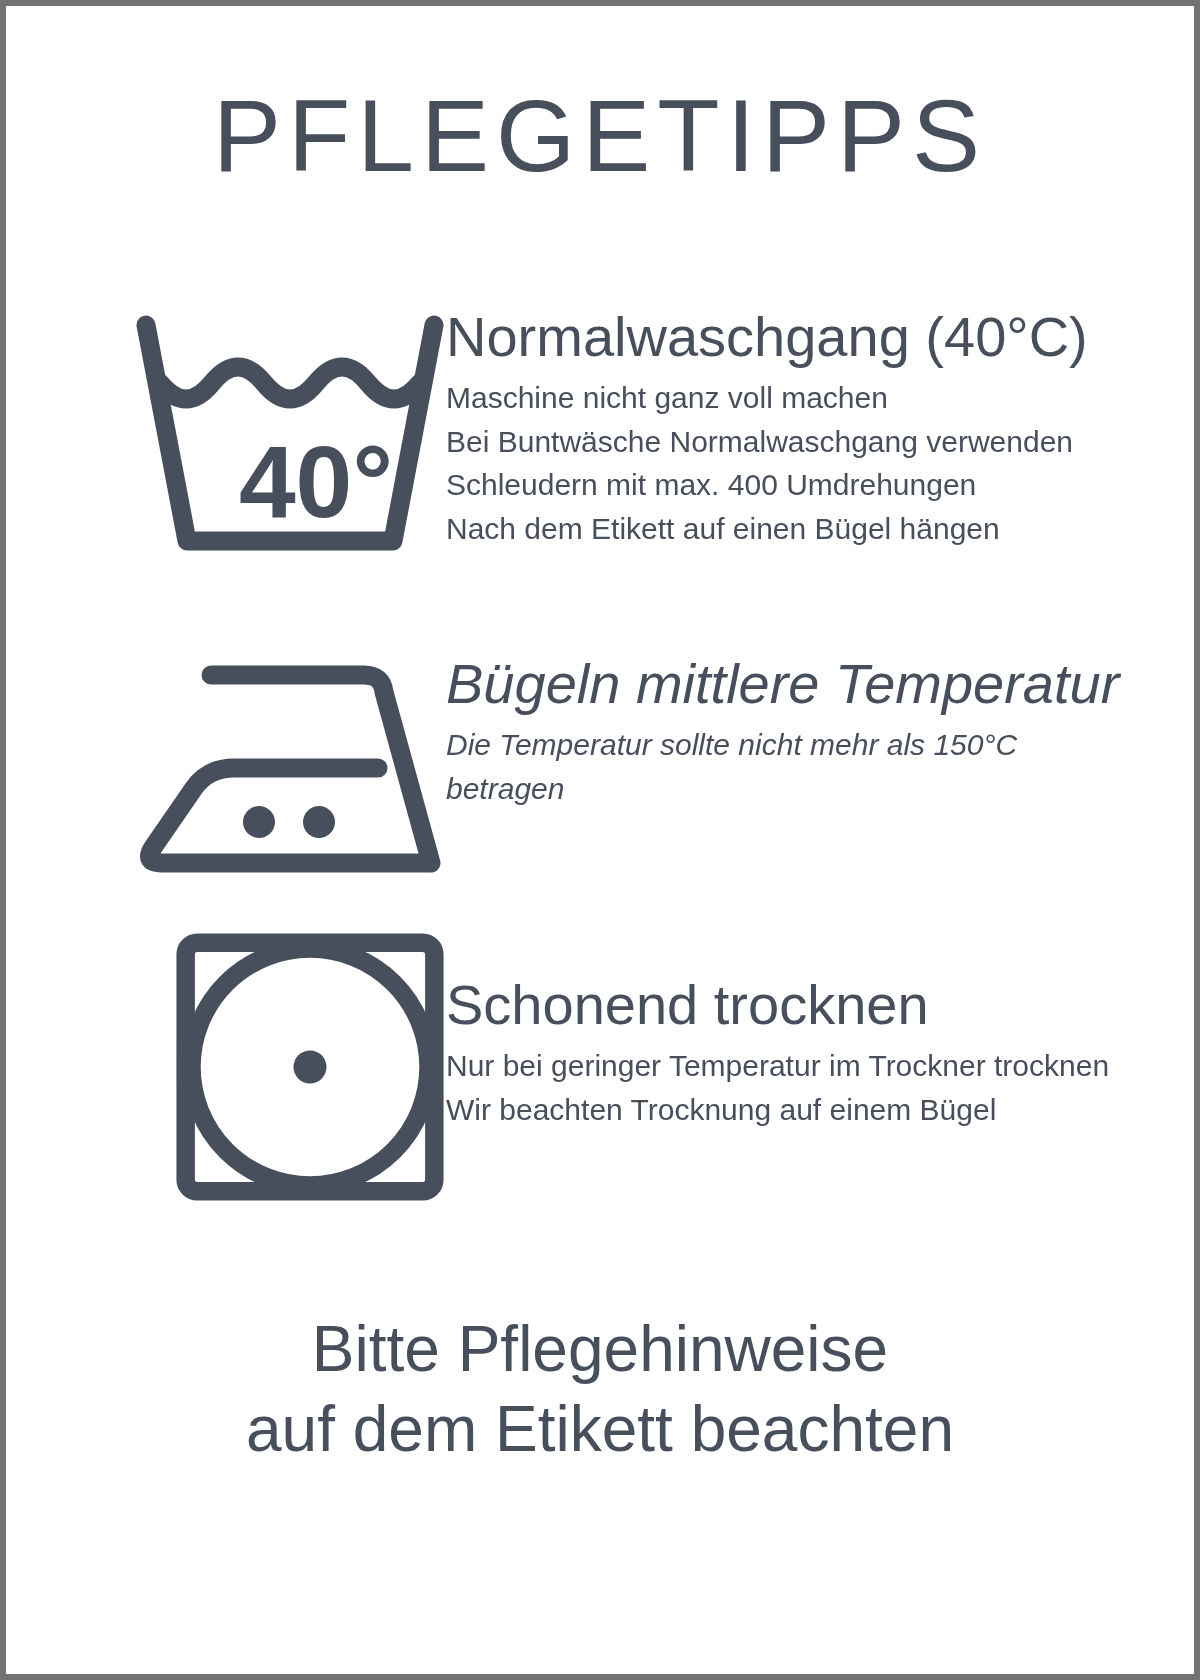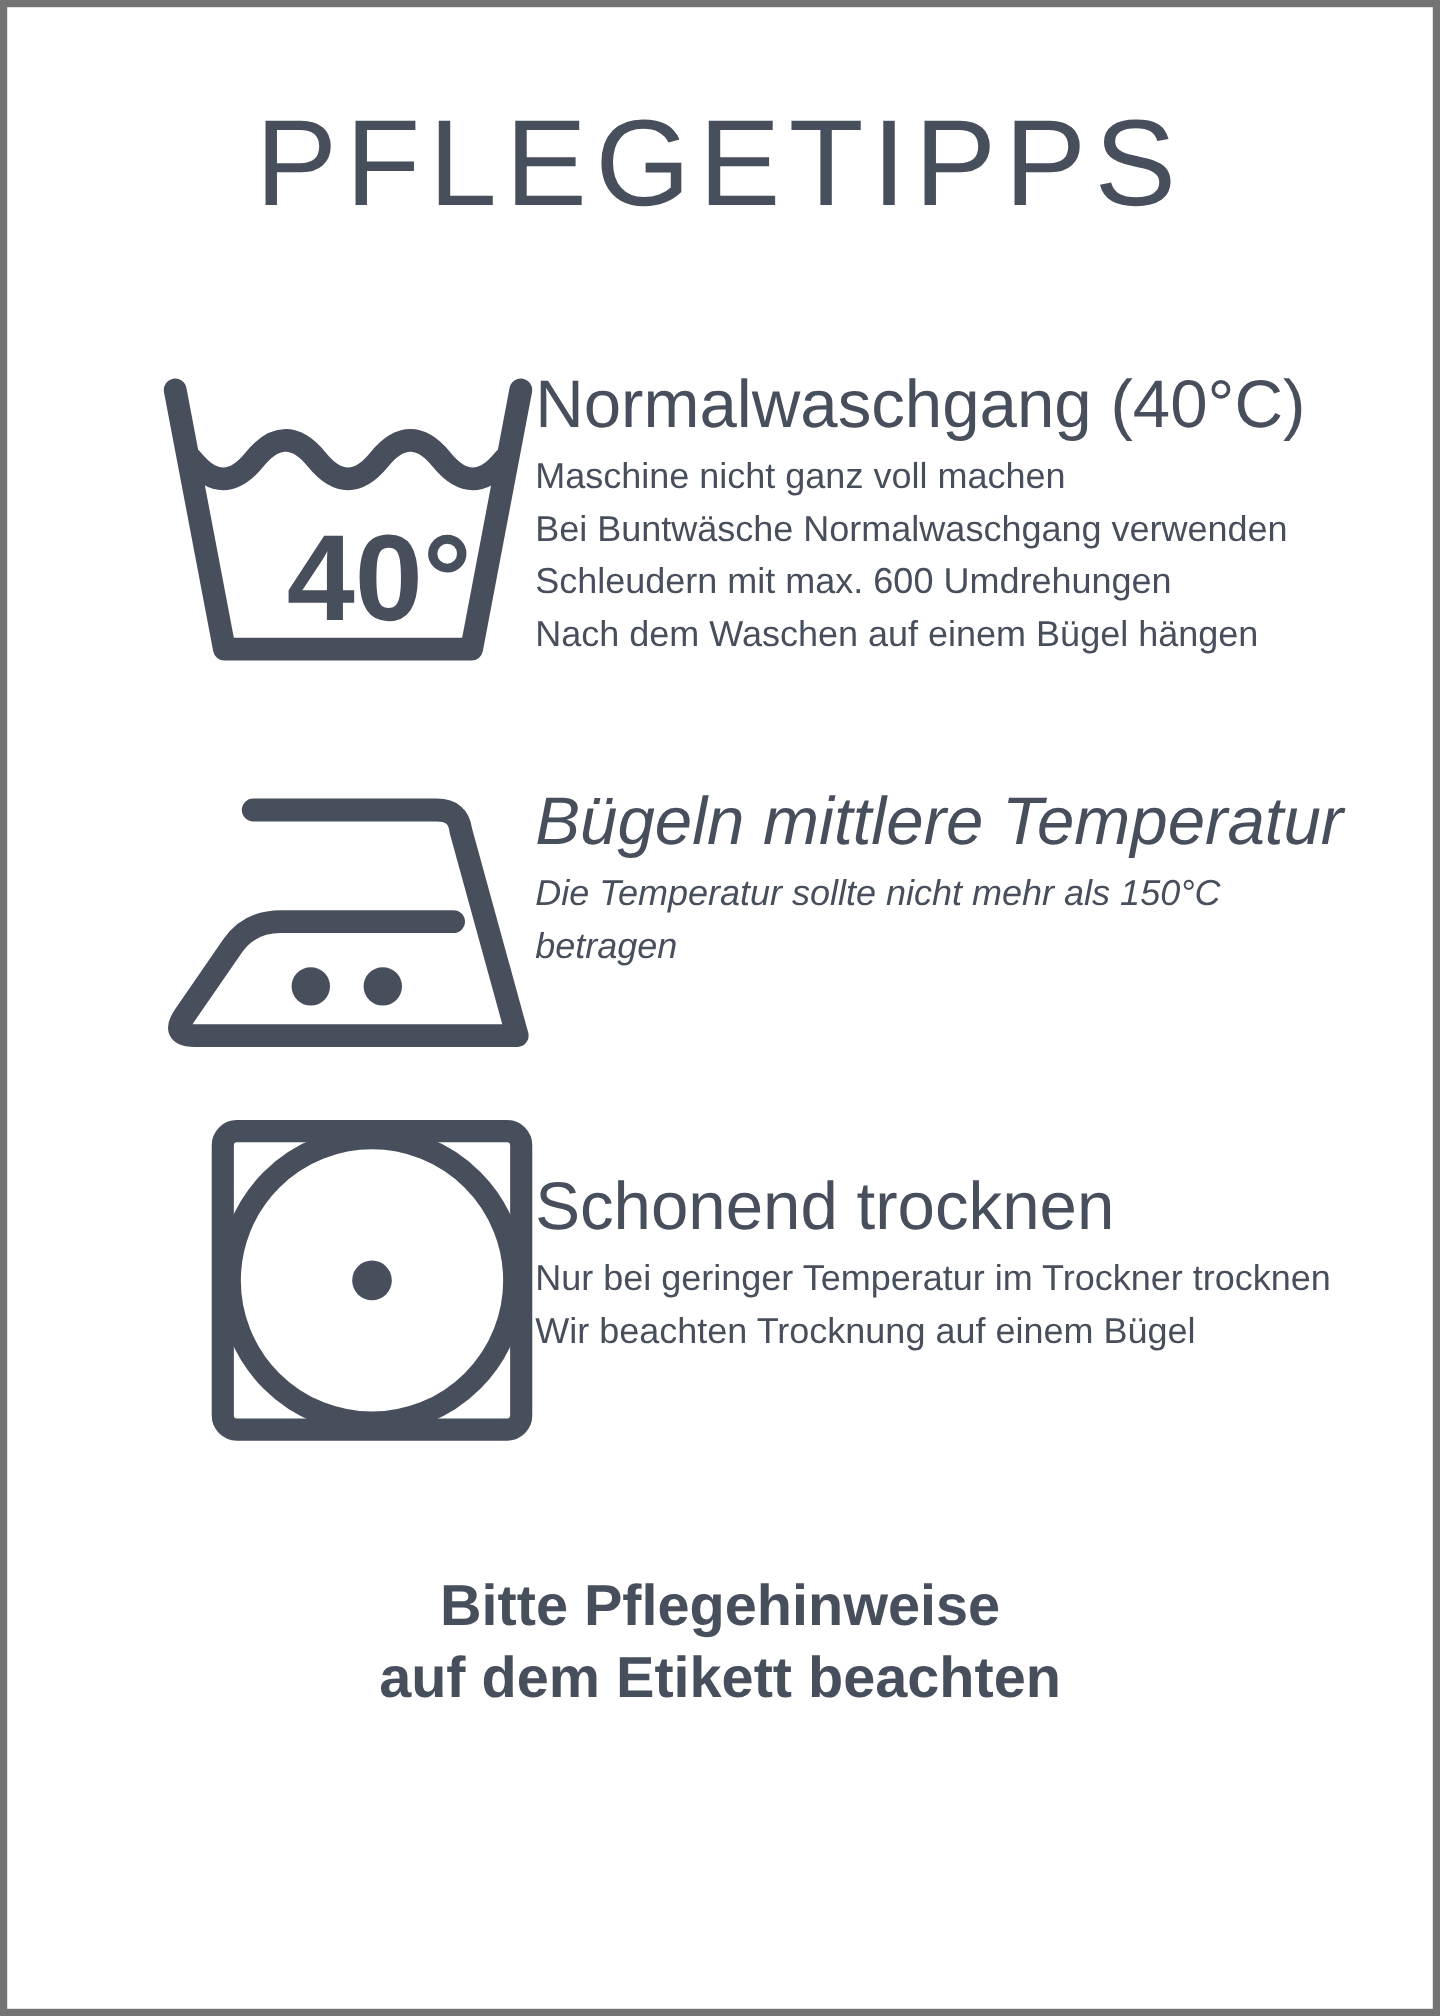--- a/index.html
+++ b/index.html
@@ -59,24 +59,23 @@
     font-size: 30px;
     font-weight: 400;
     line-height: 1.45;
     color: #474e5c;
   }
   .footer {
     position: absolute;
     top: 1303px; left: 0;
     width: 100%;
     text-align: center;
-    font-size: 48px;
+    font-size: 64px;
     line-height: 1.25;
     color: #474e5c;
-    font-weight: bold;
   }
   .care-icon { display: block; }
   .stroke {
     fill: none;
     stroke: #474e5c;
     stroke-width: 19;
     stroke-linecap: round;
     stroke-linejoin: round;
   }
   .fill { fill: #474e5c; stroke: none; }
@@ -99,22 +98,22 @@
       <svg class="care-icon" width="312" height="237" viewBox="0 0 312 237" xmlns="http://www.w3.org/2000/svg">
         <path class="stroke" d="M 12 10 L 53 226 L 259 226 L 300 10"></path>
         <path class="stroke" d="M 26 68 q 26 32 52 0 q 26 -32 52 0 q 26 32 52 0 q 26 -32 52 0 q 26 32 52 0"></path>
         <text class="icon-text" x="182" y="202" text-anchor="middle">40°</text>
       </svg>
     </div>
     <div class="text-col">
       <h2 class="care-heading">Normalwaschgang (40°C)</h2>
       <p class="care-line">Maschine nicht ganz voll machen</p>
       <p class="care-line">Bei Buntwäsche Normalwaschgang verwenden</p>
-      <p class="care-line">Schleudern mit max. 600 Umdrehungen</p>
-      <p class="care-line">Nach dem Waschen auf einem Bügel hängen</p>
+      <p class="care-line">Schleudern mit max. 400 Umdrehungen</p>
+      <p class="care-line">Nach dem Etikett auf einen Bügel hängen</p>
     </div>
   </section>
 
   <section class="care-row row-iron">
     <div class="icon-col">
       <svg class="care-icon" width="330" height="258" viewBox="0 0 330 258" xmlns="http://www.w3.org/2000/svg">
         <path class="stroke" d="M 95 55 L 248 55 Q 266 55 268 72 L 315 243"></path>
         <path class="stroke" d="M 262 148 L 118 148 Q 92 148 78 168 L 38 226 Q 26 243 46 243 L 312 243"></path>
         <circle class="fill" cx="143" cy="202" r="16"></circle>
         <circle class="fill" cx="203" cy="202" r="16"></circle>

